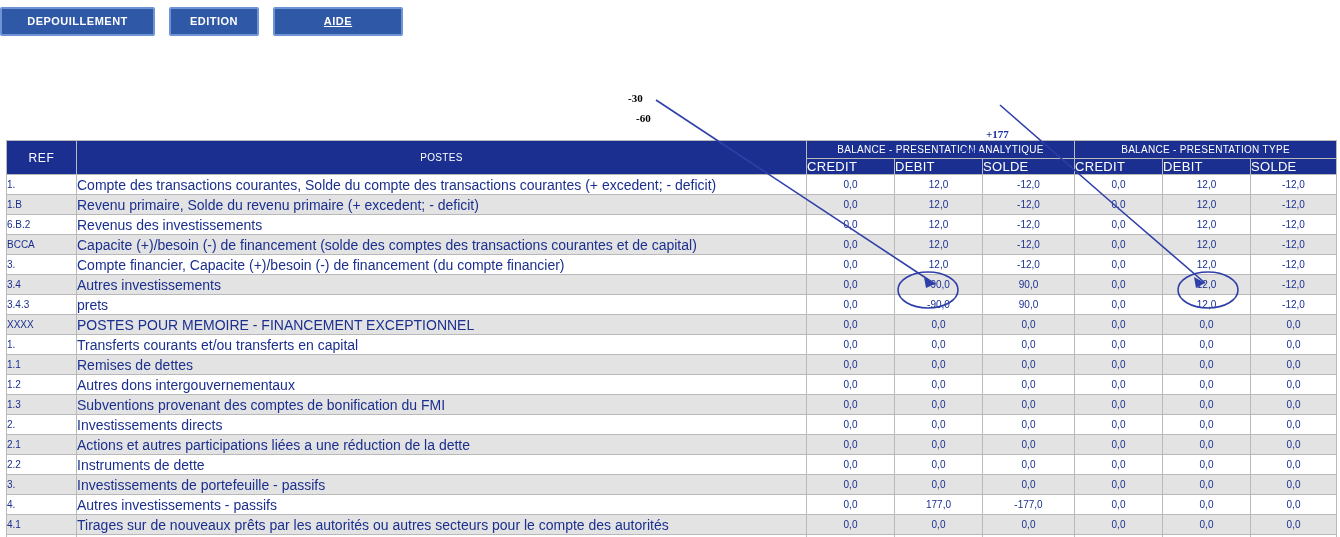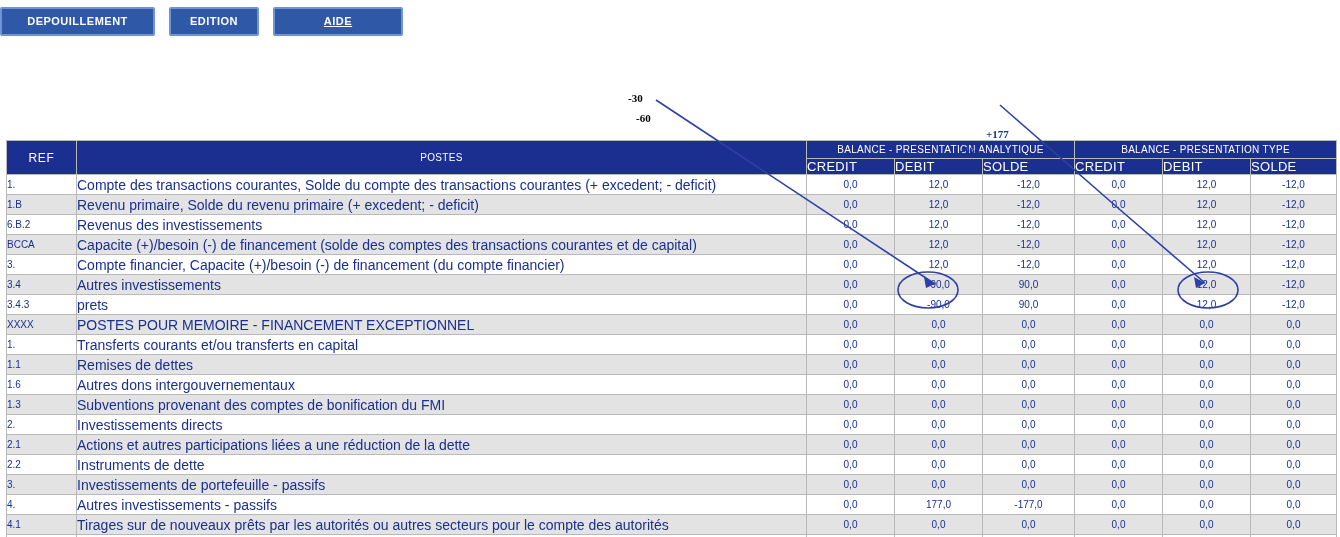--- a/index.html
+++ b/index.html
@@ -266,21 +266,21 @@
             <td class="ref">1.1</td>
             <td class="poste">Remises de dettes</td>
             <td class="num">0,0</td>
             <td class="num">0,0</td>
             <td class="num">0,0</td>
             <td class="num">0,0</td>
             <td class="num">0,0</td>
             <td class="num">0,0</td>
           </tr>
           <tr class="plain">
-            <td class="ref">1.6</td>
+            <td class="ref">1.2</td>
             <td class="poste">Autres dons intergouvernementaux</td>
             <td class="num">0,0</td>
             <td class="num">0,0</td>
             <td class="num">0,0</td>
             <td class="num">0,0</td>
             <td class="num">0,0</td>
             <td class="num">0,0</td>
           </tr>
           <tr class="alt">
             <td class="ref">1.3</td>

